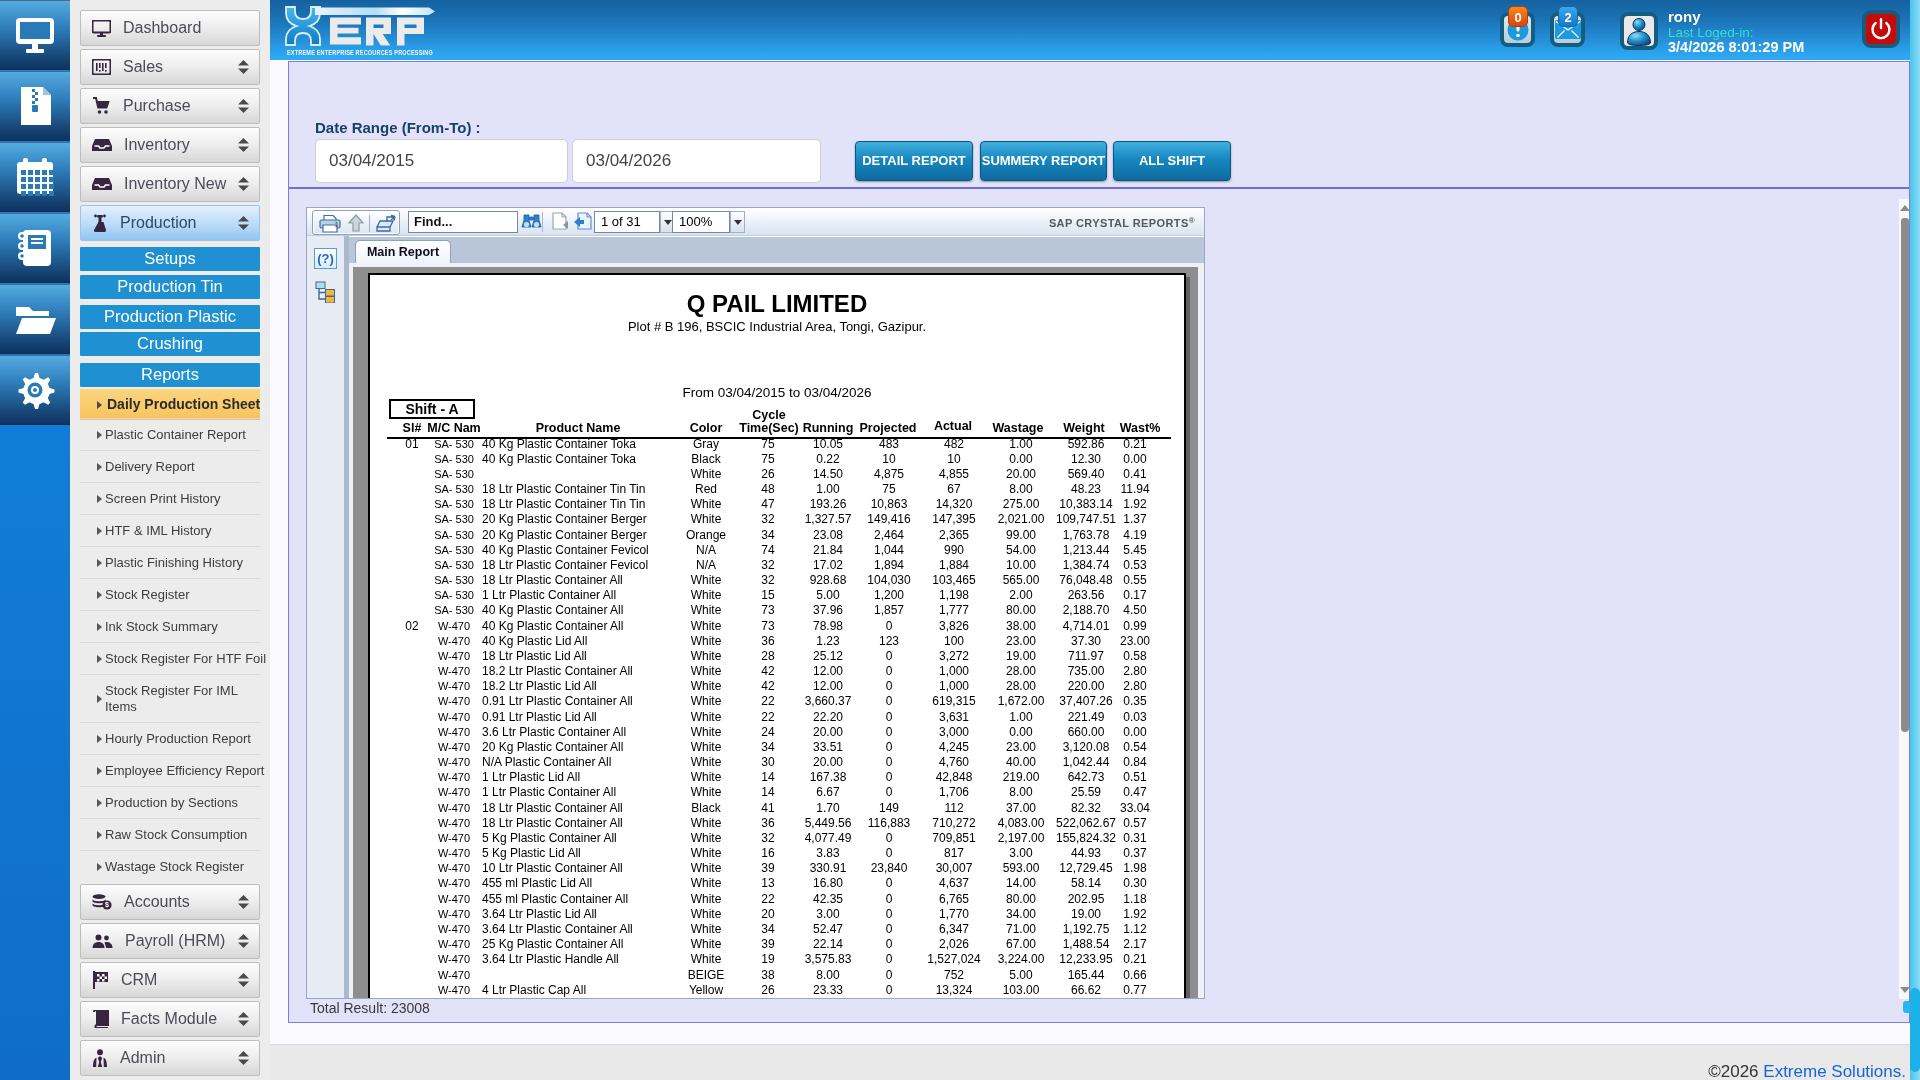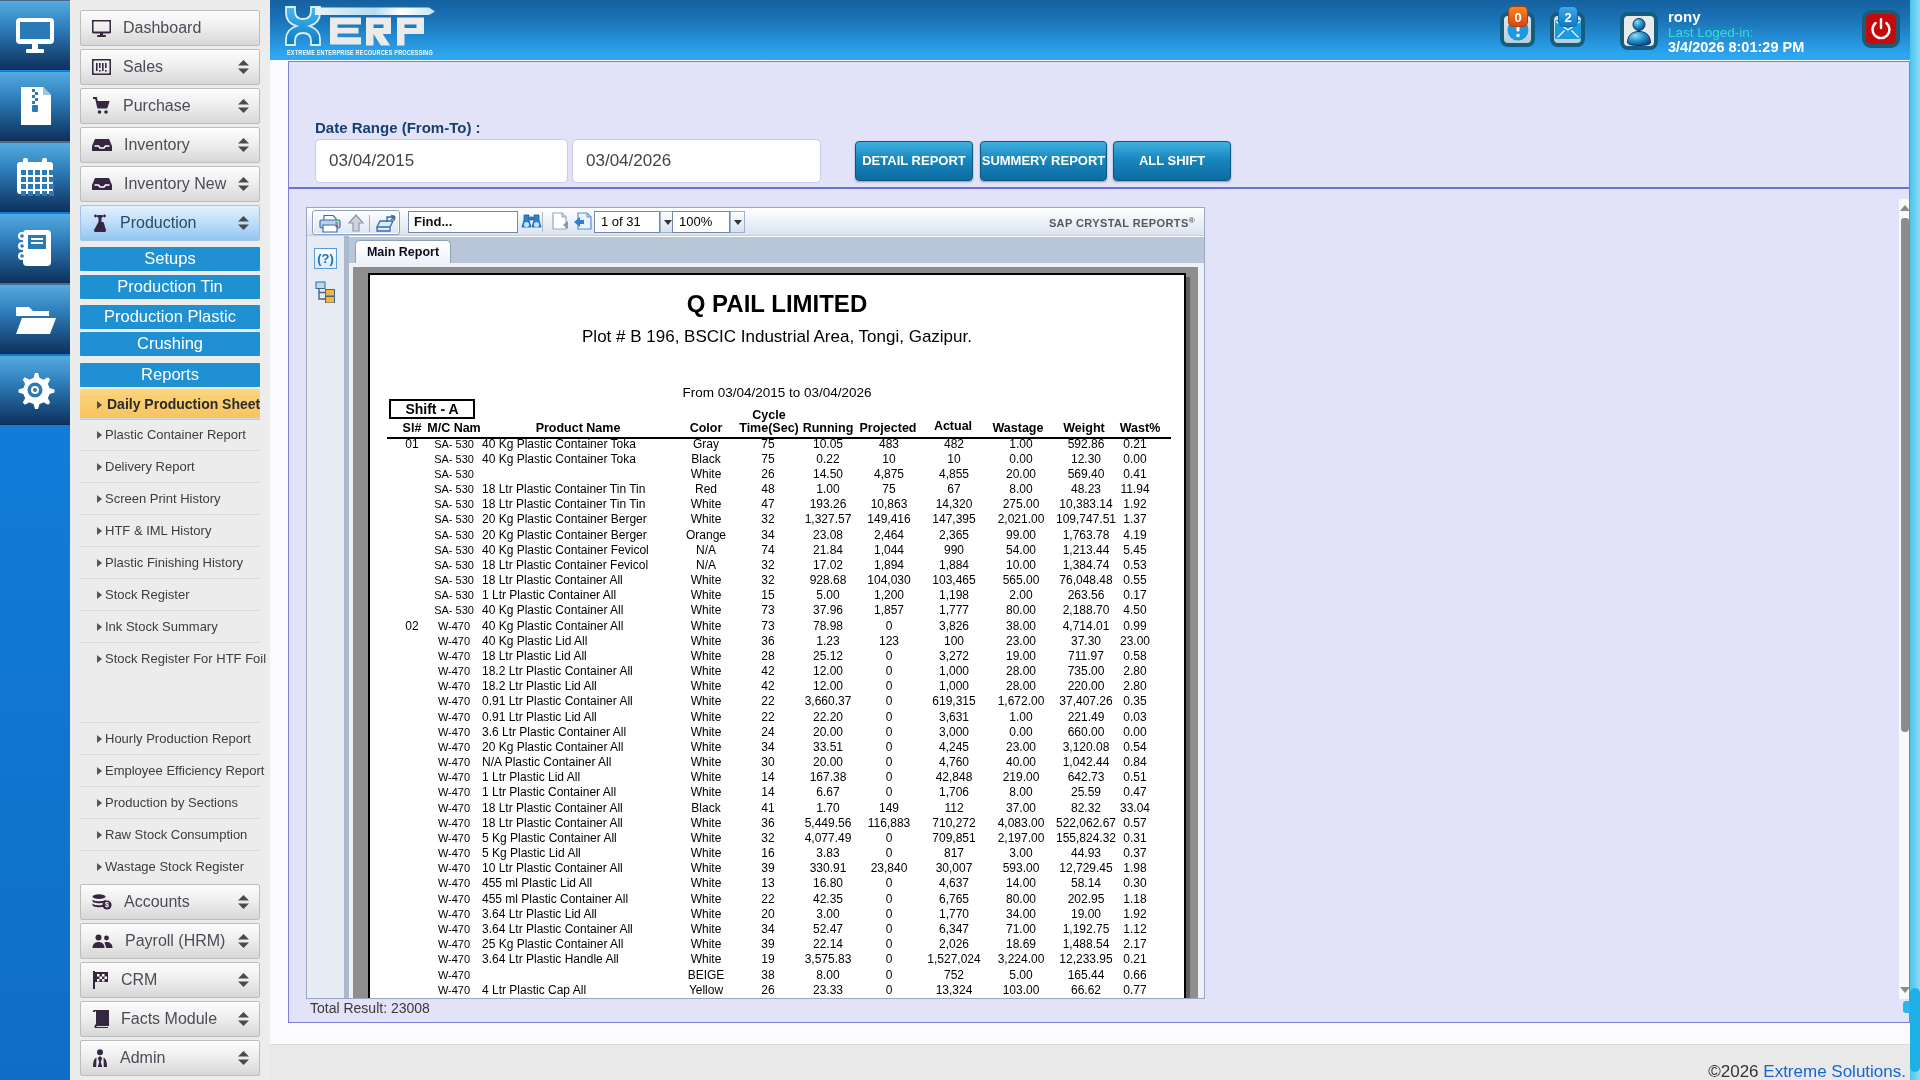--- a/index.html
+++ b/index.html
@@ -269,20 +269,24 @@
       <s class="arr"></s>
       <span>Stock Register</span>
     </div>
 <div class="ritem" style="top:610px;height:32px">
       <s class="arr"></s>
       <span>Ink Stock Summary</span>
     </div>
 <div class="ritem" style="top:642px;height:32px">
       <s class="arr"></s>
       <span>Stock Register For HTF Foil</span>
+    </div>
+<div class="ritem" style="top:674px;height:48px">
+      <s class="arr"></s>
+      <span>Stock Register For IML<br>Items</span>
     </div>
 <div class="ritem" style="top:722px;height:32px">
       <s class="arr"></s>
       <span>Hourly Production Report</span>
     </div>
 <div class="ritem" style="top:754px;height:32px">
       <s class="arr"></s>
       <span>Employee Efficiency Report</span>
     </div>
 <div class="ritem" style="top:786px;height:32px">
@@ -505,21 +509,21 @@
           </g>
           <rect x="1" y="1" width="9" height="6.5" fill="#b5dcf4" stroke="#41678c"></rect>
           <rect x="10.5" y="8.5" width="9" height="6.5" fill="#f5b53f" stroke="#41678c"></rect>
           <rect x="10.5" y="15.5" width="9" height="6.5" fill="#f5b53f" stroke="#41678c"></rect>
         </svg>
     </div>
     <div id="vcontent">
       <div id="grayarea">
         <div id="rpage">
           <div class="rp" style="top:15px;font-size:24px;font-weight:bold">Q PAIL LIMITED</div>
-          <div class="rp" style="top:52px;font-size:17px">Plot # B 196, BSCIC Industrial Area, Tongi, Gazipur.</div>
+          <div class="rp" style="top:44px;font-size:13px">Plot # B 196, BSCIC Industrial Area, Tongi, Gazipur.</div>
           <div class="rp" style="top:110px;font-size:13.5px">From 03/04/2015 to 03/04/2026</div>
           <div style="position:absolute;left:19px;top:124px;width:86px;height:20px;border:2px solid #000;text-align:center;font-weight:bold;font-size:14px;line-height:17px">Shift - A</div>
           <div class="hcell" style="left:-18px;top:146px;width:120px;text-align:center">Sl#</div>
 <div class="hcell" style="left:24px;top:146px;width:120px;text-align:center">M/C Nam</div>
 <div class="hcell" style="left:148px;top:146px;width:120px;text-align:center">Product Name</div>
 <div class="hcell" style="left:276px;top:146px;width:120px;text-align:center">Color</div>
 <div class="hcell" style="left:339px;top:133px;width:120px;text-align:center">Cycle</div>
 <div class="hcell" style="left:339px;top:146px;width:120px;text-align:center">Time(Sec)</div>
 <div class="hcell" style="left:398px;top:146px;width:120px;text-align:center">Running</div>
 <div class="hcell" style="left:458px;top:146px;width:120px;text-align:center">Projected</div>
@@ -926,21 +930,21 @@
               <i style="left:725px;width:80px;text-align:center">1.12</i>
             </div>
 <div class="rrow" style="top:662.1px">
               <i style="left:54px;width:60px;text-align:center;font-size:11px">W-470</i>
               <i style="left:112px;width:220px">25 Kg Plastic Container All</i>
               <i style="left:299px;width:74px;text-align:center">White</i>
               <i style="left:368px;width:60px;text-align:center">39</i>
               <i style="left:403px;width:110px;text-align:center">22.14</i>
               <i style="left:464px;width:110px;text-align:center">0</i>
               <i style="left:529px;width:110px;text-align:center">2,026</i>
-              <i style="left:596px;width:110px;text-align:center">18.69</i>
+              <i style="left:596px;width:110px;text-align:center">67.00</i>
               <i style="left:661px;width:110px;text-align:center">1,488.54</i>
               <i style="left:725px;width:80px;text-align:center">2.17</i>
             </div>
 <div class="rrow" style="top:677.3px">
               <i style="left:54px;width:60px;text-align:center;font-size:11px">W-470</i>
               <i style="left:112px;width:220px">3.64 Ltr Plastic Handle All</i>
               <i style="left:299px;width:74px;text-align:center">White</i>
               <i style="left:368px;width:60px;text-align:center">19</i>
               <i style="left:403px;width:110px;text-align:center">3,575.83</i>
               <i style="left:464px;width:110px;text-align:center">0</i>

